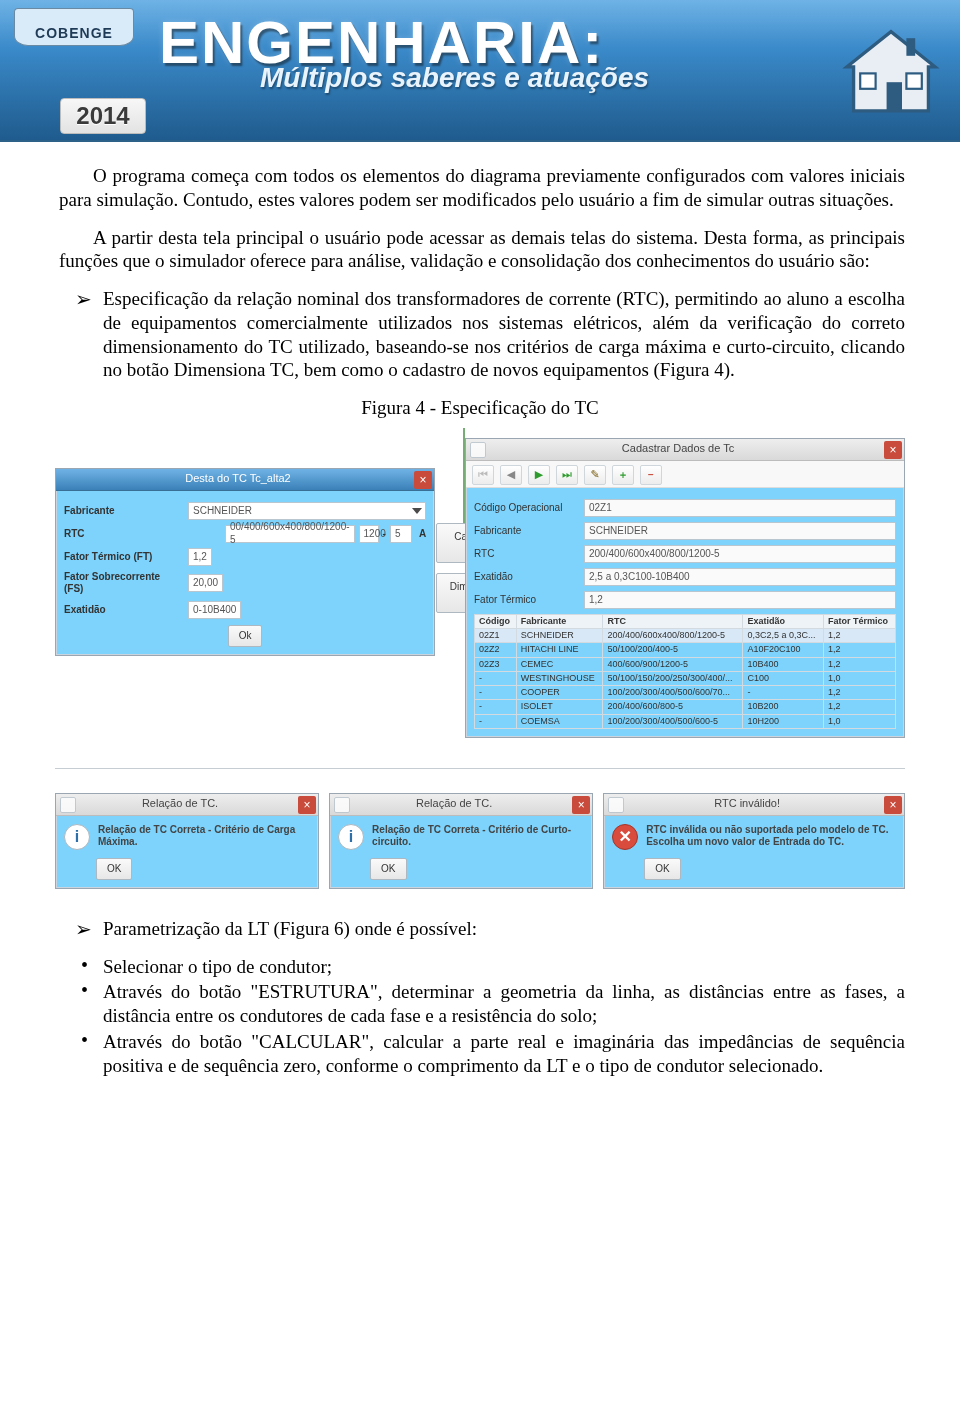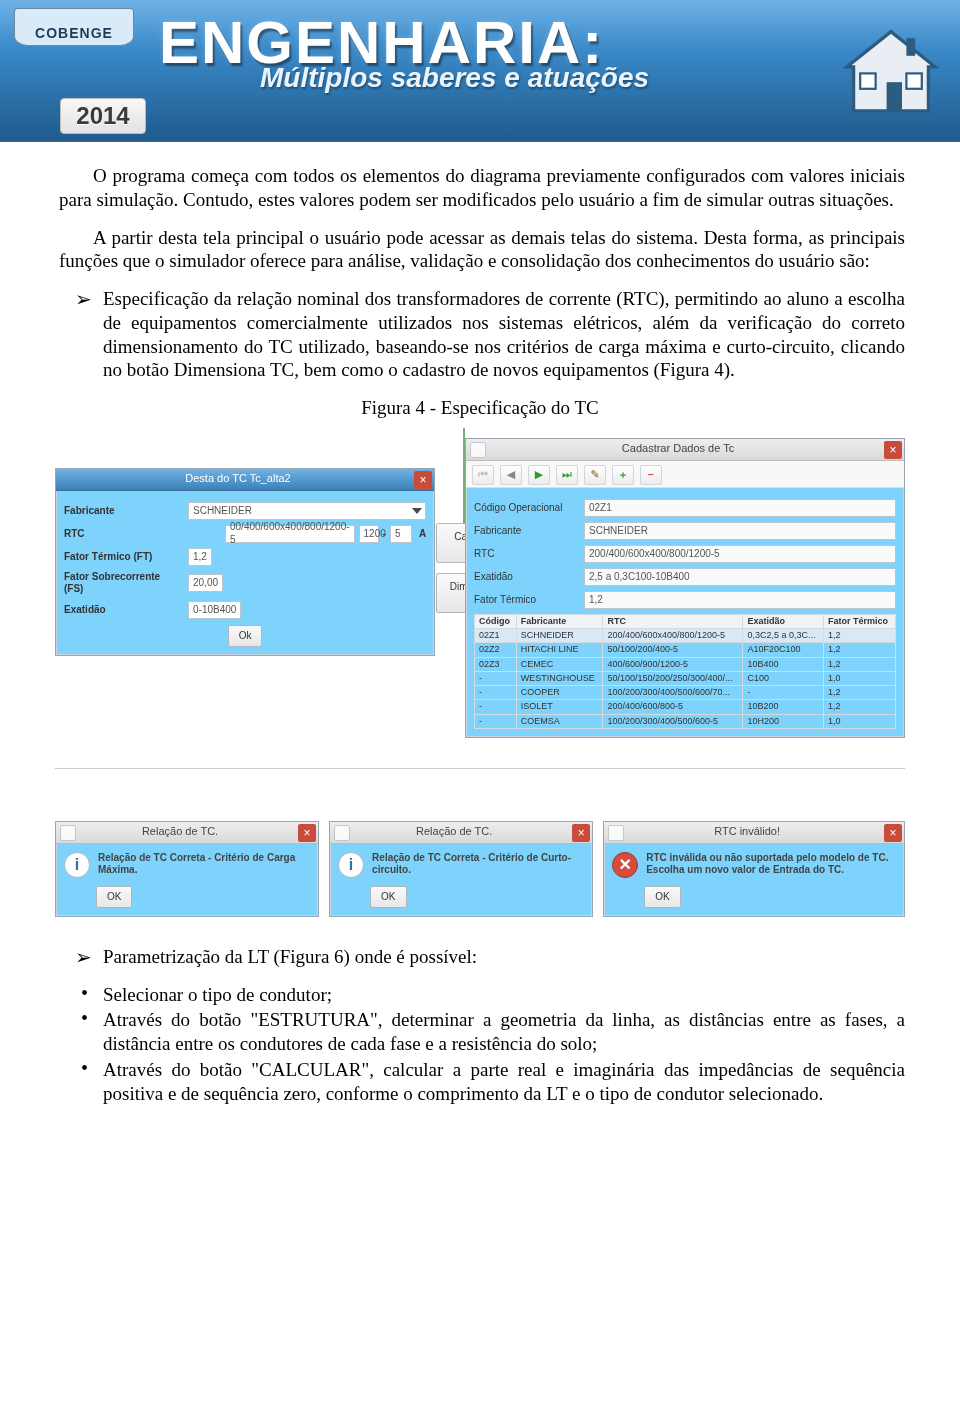--- a/index.html
+++ b/index.html
@@ -83,21 +83,21 @@
   ul.dotlist { margin:4px 0 0 20px; padding:0; list-style:none; }
   ul.dotlist > li { position:relative; padding-left:28px; text-align:justify; margin-bottom:2px;}
   ul.dotlist > li::before {
     content:"•"; position:absolute; left:6px; top:-2px; font-size:20px;
   }
 
   
   .figure-wrap { width:100%; margin:0 0 20px 0; position:relative; }
   .fig-connector { position:absolute; left:408px; top:-10px; width:2px; height:126px; background:#3b8a3b; opacity:0.7;}
   .fig-row1 { display:flex; gap:14px; align-items:flex-start; justify-content:space-between; position:relative;}
-  .fig-row2 { display:flex; gap:10px; margin-top:52px; justify-content:space-between; }
+  .fig-row2 { display:flex; gap:10px; margin-top:24px; justify-content:space-between; }
 
   
   .win {
     background:#7dd3fc;
     border:1px solid #9aa6b2;
     box-shadow:0 0 0 1px #c9d4de inset;
     font-family:Tahoma,Verdana,Arial,sans-serif;
     font-size:10px;
     color:#333;
   }

